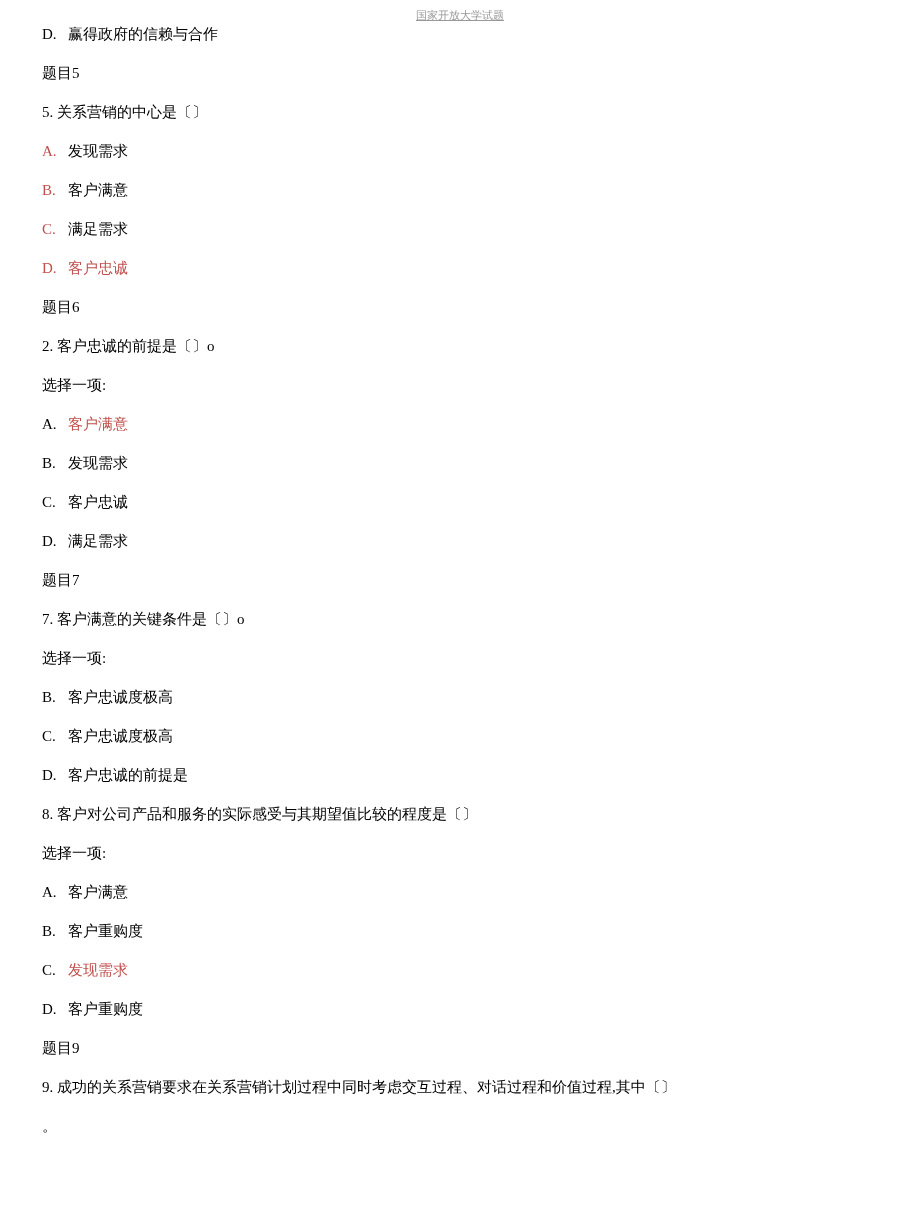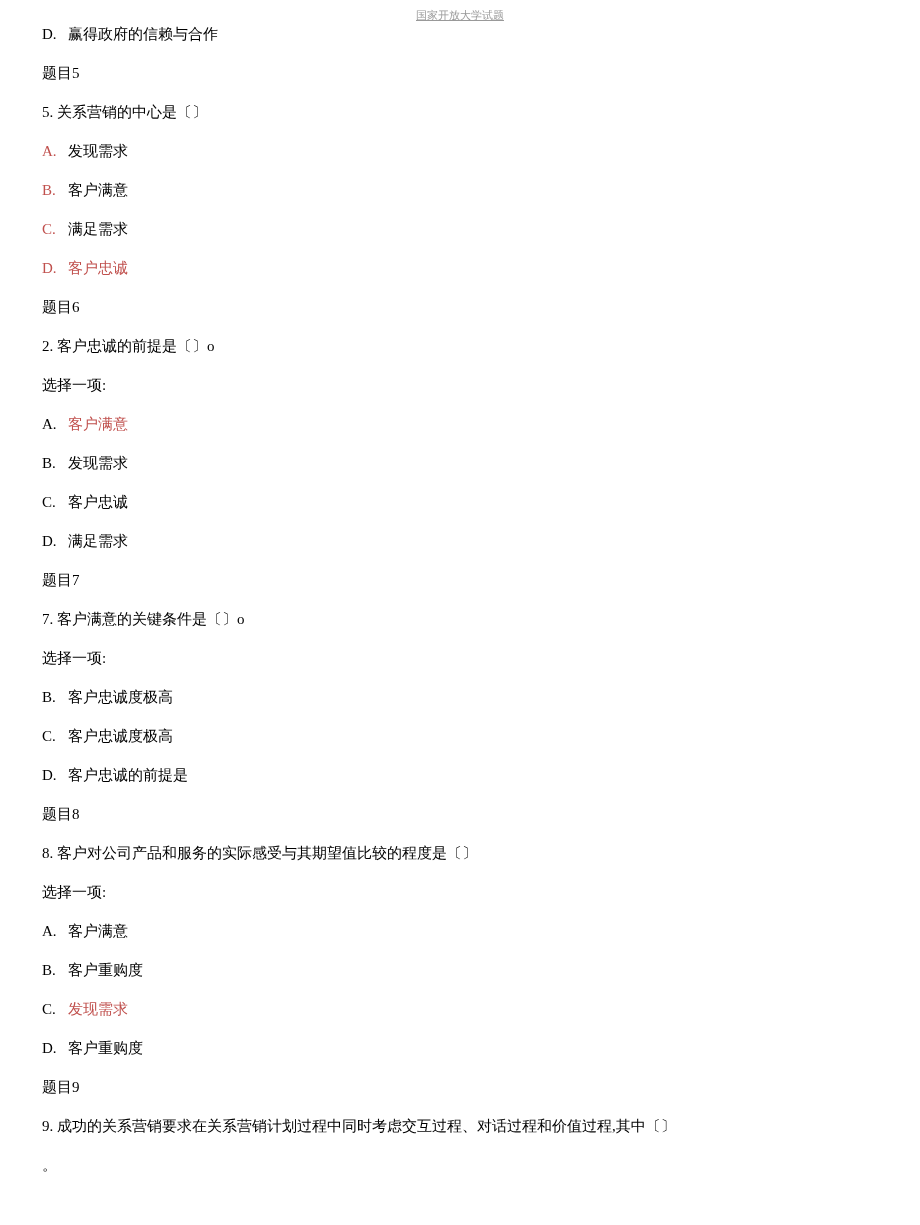--- a/index.html
+++ b/index.html
@@ -61,21 +61,20 @@
     <p class="line"><span class="letter">A.</span><span class="red">客户满意</span></p>
     <p class="line"><span class="letter">B.</span><span>发现需求</span></p>
     <p class="line"><span class="letter">C.</span><span>客户忠诚</span></p>
     <p class="line"><span class="letter">D.</span><span>满足需求</span></p>
     <p class="line">题目7</p>
     <p class="line">7. 客户满意的关键条件是〔〕o</p>
     <p class="line">选择一项:</p>
     <p class="line"><span class="letter">B.</span><span>客户忠诚度极高</span></p>
     <p class="line"><span class="letter">C.</span><span>客户忠诚度极高</span></p>
     <p class="line"><span class="letter">D.</span><span>客户忠诚的前提是</span></p>
-    <p class="line">题目8</p>
     <p class="line">8. 客户对公司产品和服务的实际感受与其期望值比较的程度是〔〕</p>
     <p class="line">选择一项:</p>
     <p class="line"><span class="letter">A.</span><span>客户满意</span></p>
     <p class="line"><span class="letter">B.</span><span>客户重购度</span></p>
     <p class="line"><span class="letter">C.</span><span class="red">发现需求</span></p>
     <p class="line"><span class="letter">D.</span><span>客户重购度</span></p>
     <p class="line">题目9</p>
     <p class="line">9. 成功的关系营销要求在关系营销计划过程中同时考虑交互过程、对话过程和价值过程,其中〔〕</p>
     <p class="line">。</p>
   </div>

